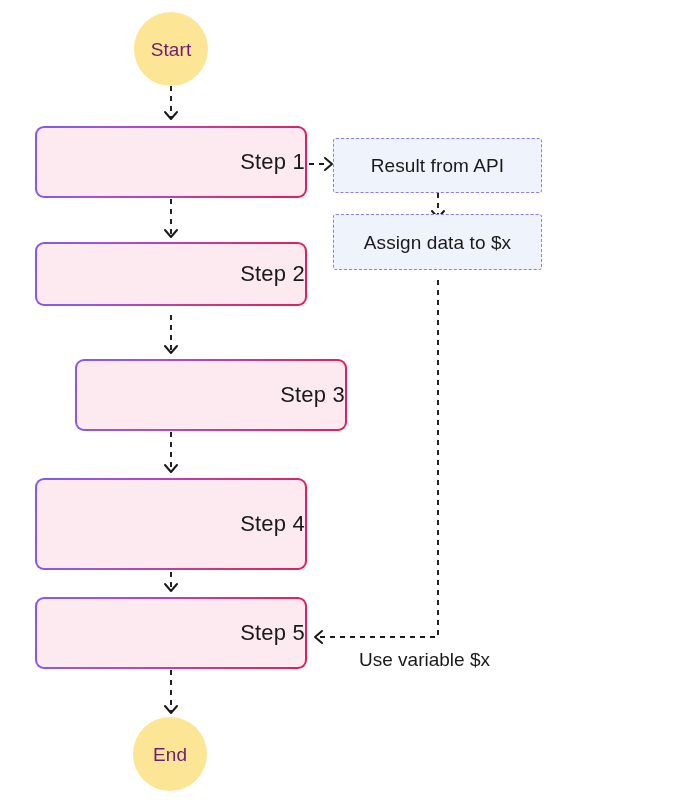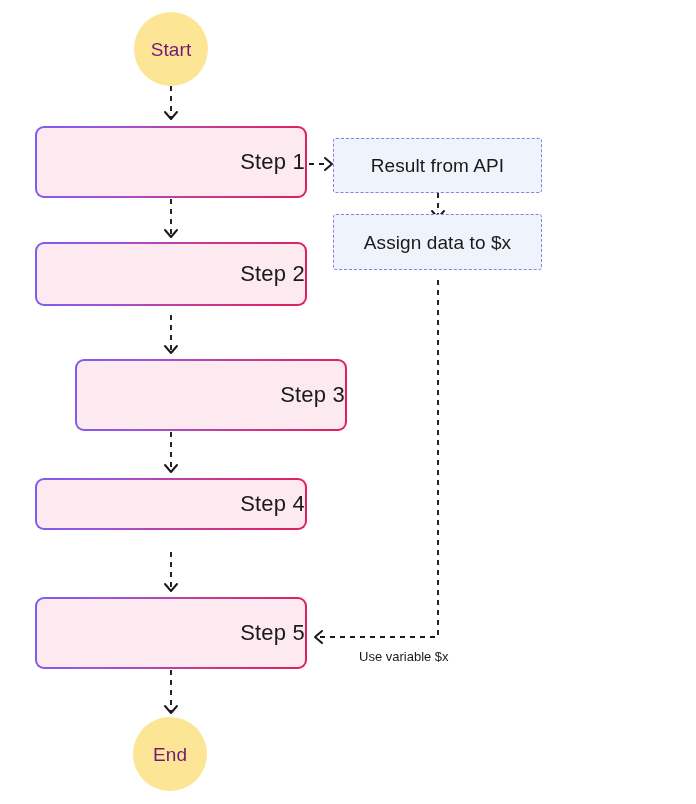--- a/index.html
+++ b/index.html
@@ -86,21 +86,21 @@
   .note-node .note-label {
     font-size: 19px;
     color: #1a1a1a;
     line-height: 1;
     letter-spacing: 0.1px;
   }
 
   
   .edge-label {
     position: absolute;
-    font-size: 13px;
+    font-size: 19px;
     color: #1a1a1a;
     line-height: 1;
     white-space: nowrap;
     z-index: 4;
   }
 </style>
 </head>
 <body>
 
 <div id="canvas">
@@ -145,21 +145,21 @@
       <span class="step-label">Step 2</span>
     </div>
   </div>
 
   <div class="step-node" style="left:35px; top:359px; width:272px; height:72px;margin-left:40px;">
     <div class="step-inner">
       <span class="step-label">Step 3</span>
     </div>
   </div>
 
-  <div class="step-node" style="left:35px; top:478px; width:272px; height:52px;">
+  <div class="step-node" style="left:35px; top:478px; width:272px; height:92px;">
     <div class="step-inner">
       <span class="step-label">Step 4</span>
     </div>
   </div>
 
   <div class="step-node" style="left:35px; top:597px; width:272px; height:72px;">
     <div class="step-inner">
       <span class="step-label">Step 5</span>
     </div>
   </div>

